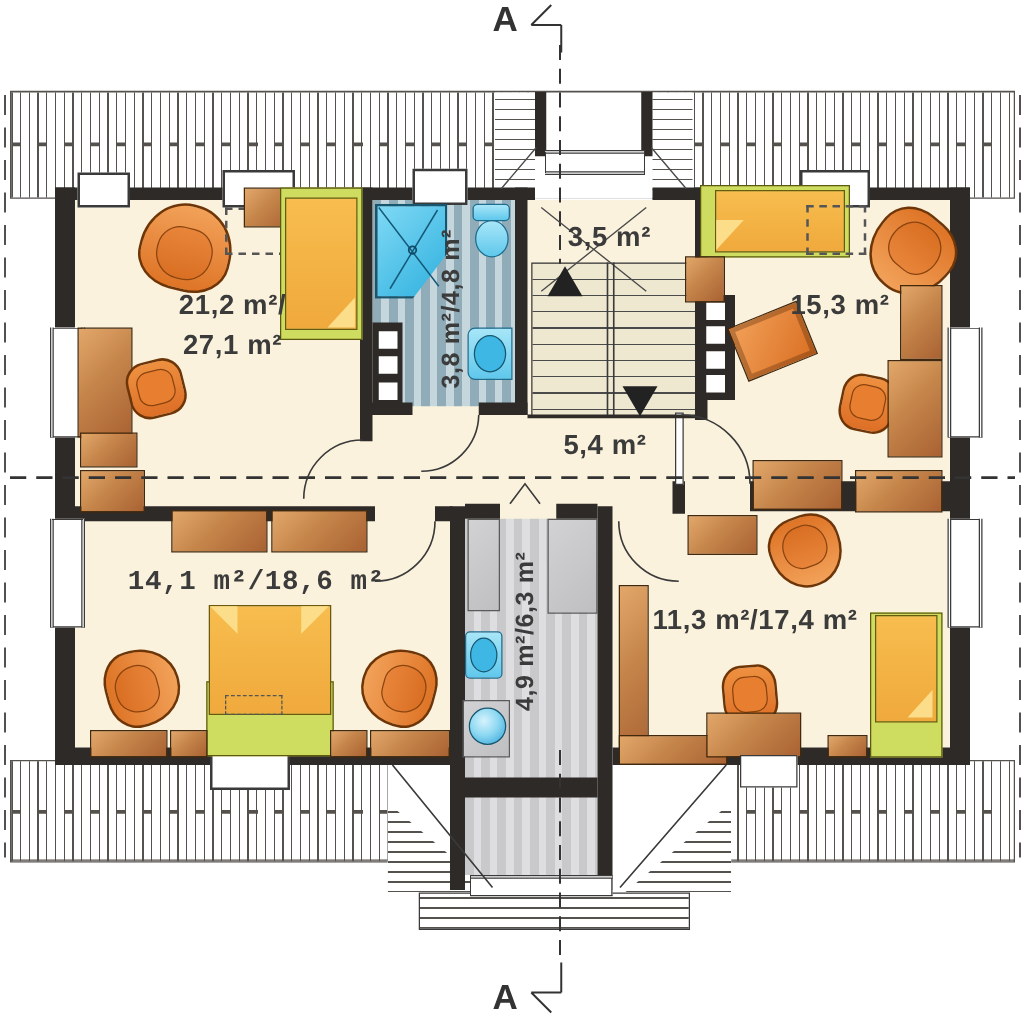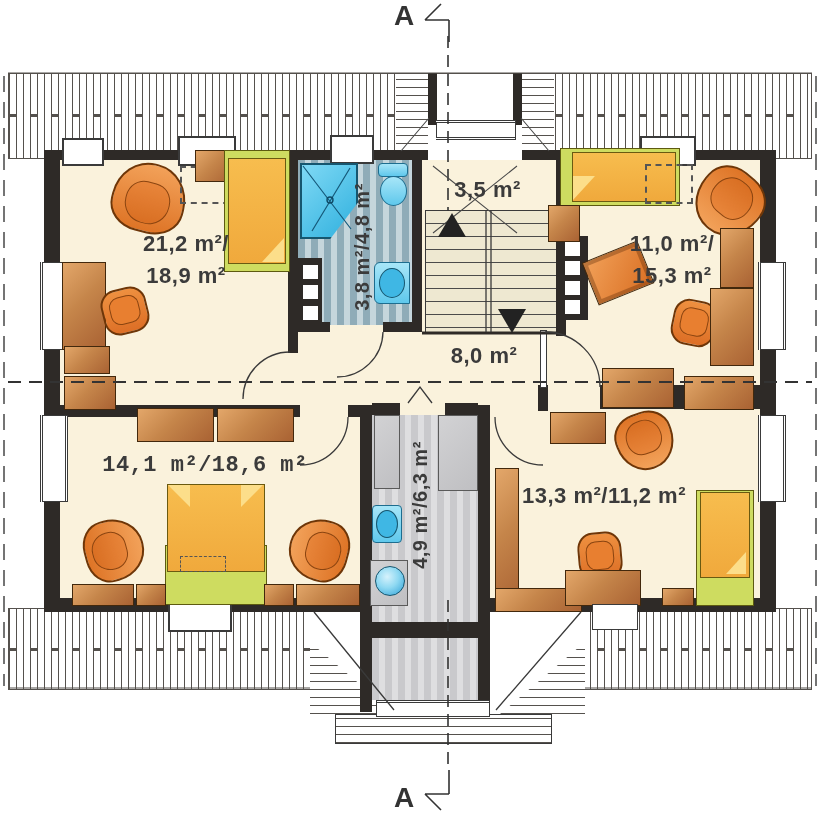--- a/index.html
+++ b/index.html
@@ -201,26 +201,25 @@
     <path d="M348 417 A48 48 0 0 1 300 465" stroke="#3a3a3a" stroke-width="1.3" fill="none"></path>
     <path d="M495 417 A48 48 0 0 0 543 465" stroke="#3a3a3a" stroke-width="1.3" fill="none"></path>
     <path d="M408 403 L420 387 L432 403" stroke="#3a3a3a" stroke-width="1.3" fill="none"></path>
   </svg>
 
   <div class="marker" style="left:394px;top:0px;">A</div>
   <div class="marker" style="left:394px;top:782px;">A</div>
 
   <div class="lbl" style="left:98px;top:228px;width:176px;">
     <div>21,2 m²/</div>
-    <div>18,9 m²</div>
+    <div>27,1 m²</div>
   </div>
   <div class="lbl" style="left:430px;top:174px;width:115px;">3,5 m²</div>
   <div class="lbl" style="left:284px;top:231px;width:155px;transform:rotate(-90deg);font-size:20px;">3,8 m²/4,8 m²</div>
   <div class="lbl" style="left:584px;top:228px;width:176px;">
-    <div>11,0 m²/</div>
     <div>15,3 m²</div>
   </div>
-  <div class="lbl" style="left:424px;top:340px;width:120px;">8,0 m²</div>
+  <div class="lbl" style="left:424px;top:340px;width:120px;">5,4 m²</div>
   <div class="lbl" style="left:60px;top:450px;width:290px;font-family:Liberation Mono, monospace;">14,1 m²/18,6 m²</div>
   <div class="lbl" style="left:345px;top:489px;width:150px;transform:rotate(-90deg);font-size:20px;">4,9 m²/6,3 m²</div>
-  <div class="lbl" style="left:459px;top:480px;width:290px;">13,3 m²/11,2 m²</div>
+  <div class="lbl" style="left:459px;top:480px;width:290px;">11,3 m²/17,4 m²</div>
 
 </div>
 
 </body></html>

